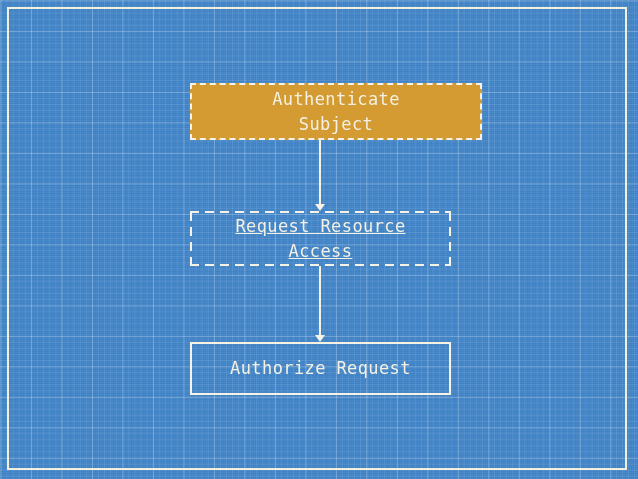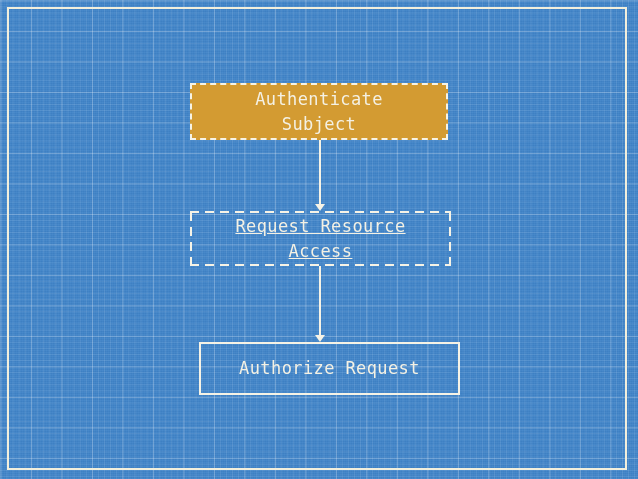--- a/index.html
+++ b/index.html
@@ -67,21 +67,21 @@
     color: #f4f1e4;
     font-size: 17px;
     line-height: 25px;
     letter-spacing: 0.4px;
     white-space: pre-line;
     padding: 0 8px;
   }
   .node-authenticate {
     left: 190px;
     top: 83px;
-    width: 258px;
+    width: 292px;
     height: 57px;
     background-color: #d39b32;
     border: 2px dashed #f6f3e6;
   }
   .node-request {
     left: 190px;
     top: 211px;
     width: 261px;
     height: 55px;
     background-color: transparent;
@@ -95,21 +95,21 @@
     background-image:
       repeating-linear-gradient(90deg, #f6f3e6 0px, #f6f3e6 9px, transparent 9px, transparent 15px),
       repeating-linear-gradient(90deg, #f6f3e6 0px, #f6f3e6 9px, transparent 9px, transparent 15px),
       repeating-linear-gradient(0deg, #f6f3e6 0px, #f6f3e6 9px, transparent 9px, transparent 15px),
       repeating-linear-gradient(0deg, #f6f3e6 0px, #f6f3e6 9px, transparent 9px, transparent 15px);
     background-size: 100% 2px, 100% 2px, 2px 100%, 2px 100%;
     background-position: 0 0, 0 100%, 0 0, 100% 0;
     background-repeat: no-repeat;
   }
   .node-authorize {
-    left: 199px;
+    left: 190px;
     top: 342px;
     width: 261px;
     height: 53px;
     background-color: transparent;
     border: 2px solid #f6f3e6;
   }
 
   
   .connector {
     position: absolute;

